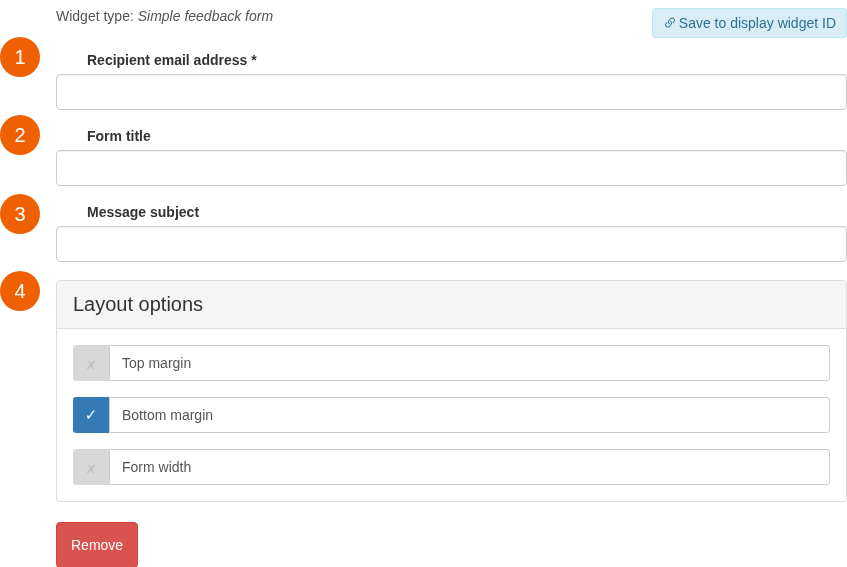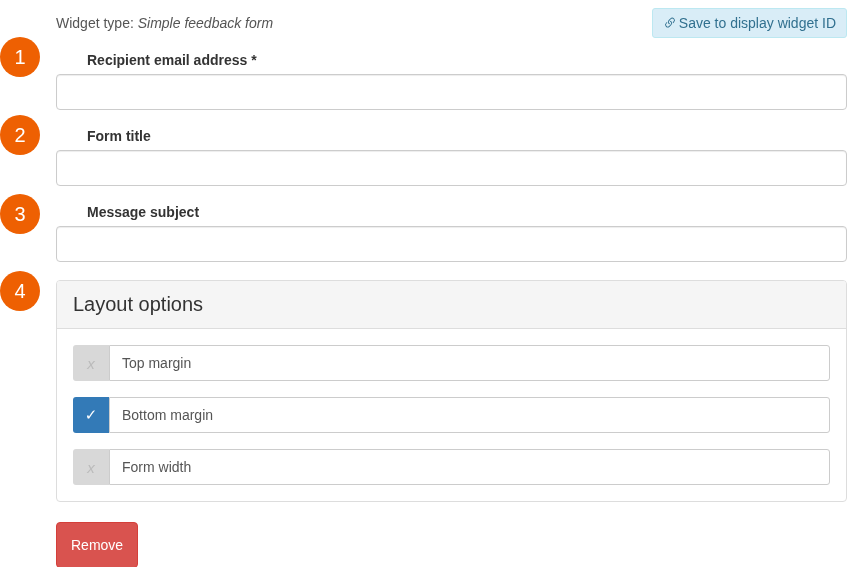--- a/index.html
+++ b/index.html
@@ -27,21 +27,21 @@
       justify-content: center;
     }
     .content {
       margin-left: 56px;
       padding-right: 0;
       padding-top: 8px;
     }
     .widget-type-row {
       display: flex;
       justify-content: space-between;
-      align-items: center;
+      align-items: flex-start;
       margin-bottom: 14px;
     }
     .widget-type-text {
       color: #555;
       font-size: 14px;
     }
     .widget-type-text .italic {
       font-style: italic;
     }
     .save-badge {

